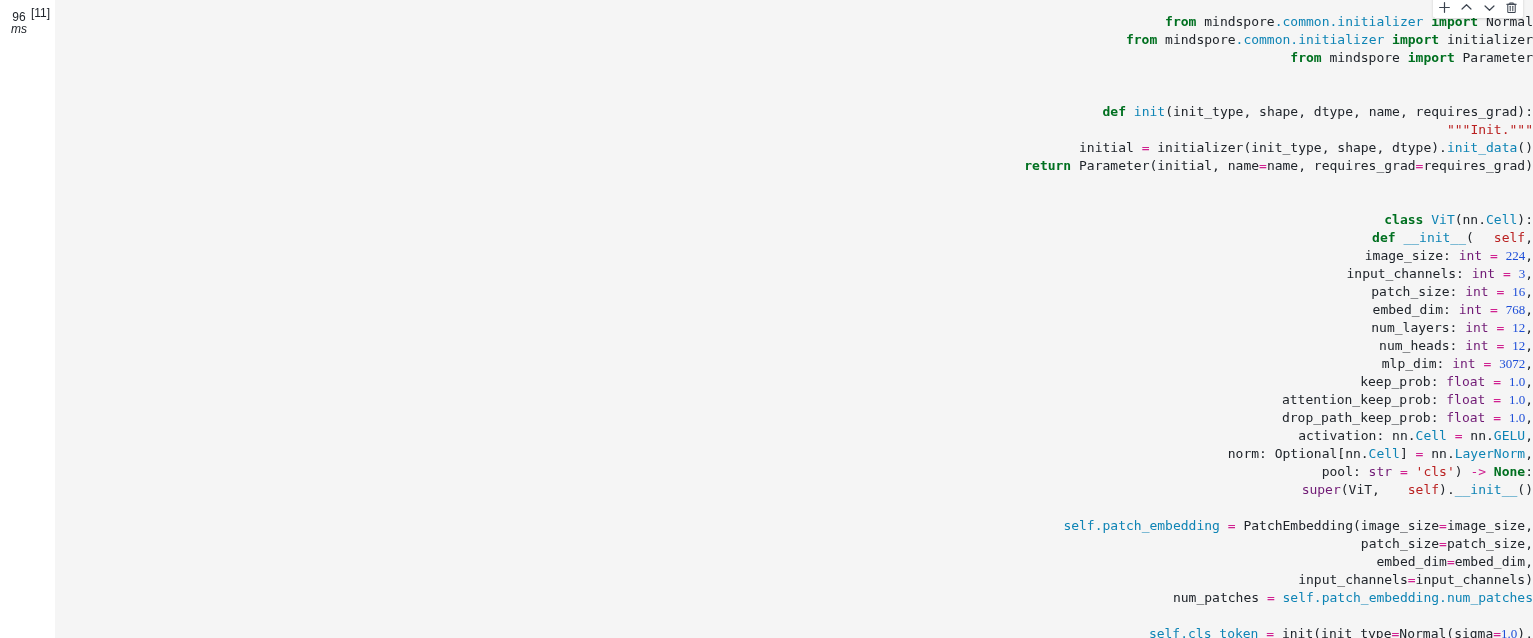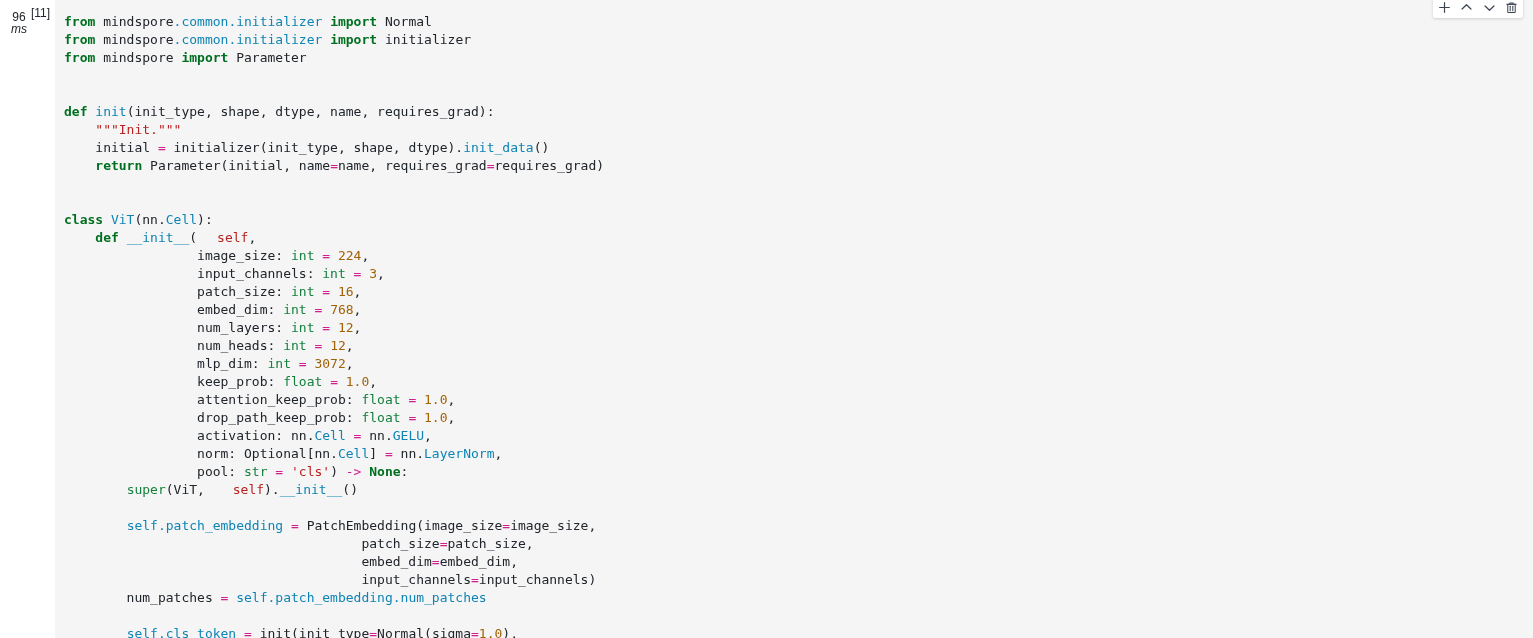--- a/index.html
+++ b/index.html
@@ -54,20 +54,21 @@
 
   
   .code-cell {
     position: absolute;
     left: 55px;
     top: 0;
     width: 1478px;
     height: 638px;
     background: #f5f5f5;
     overflow: hidden;
+    text-align: right;
   }
   .code-area {
     position: absolute;
     left: 9px;
     top: 13px;
     right: 0;
     font-family: "DejaVu Sans Mono", "Liberation Mono", monospace;
     font-size: 13px;
     line-height: 18px;
     color: #20252b;
@@ -75,23 +76,23 @@
     tab-size: 4;
   }
   .code-area .ln {
     display: block;
     height: 18px;
     white-space: pre;
   }
 
   
   .kw   { color: #007020; font-weight: bold; }   
-  .bi   { color: #15803d; }                       
+  .bi   { color: #701a75; }                       
   .nm   { color: #0e84b5; }                       
-  .num  { color: #a16207; }                       
+  .num  { color: #1d4ed8; font-family: Liberation Serif, serif; }                       
   .op   { color: #d02090; }                       
   .str  { color: #ba2121; }                       
   .slf  { color: #ba2121; margin-left: 20px; }                       
   .pl   { color: #20252b; }                       
 
   
   .cell-toolbar {
     position: absolute;
     left: 1378px;
     top: -4px;

